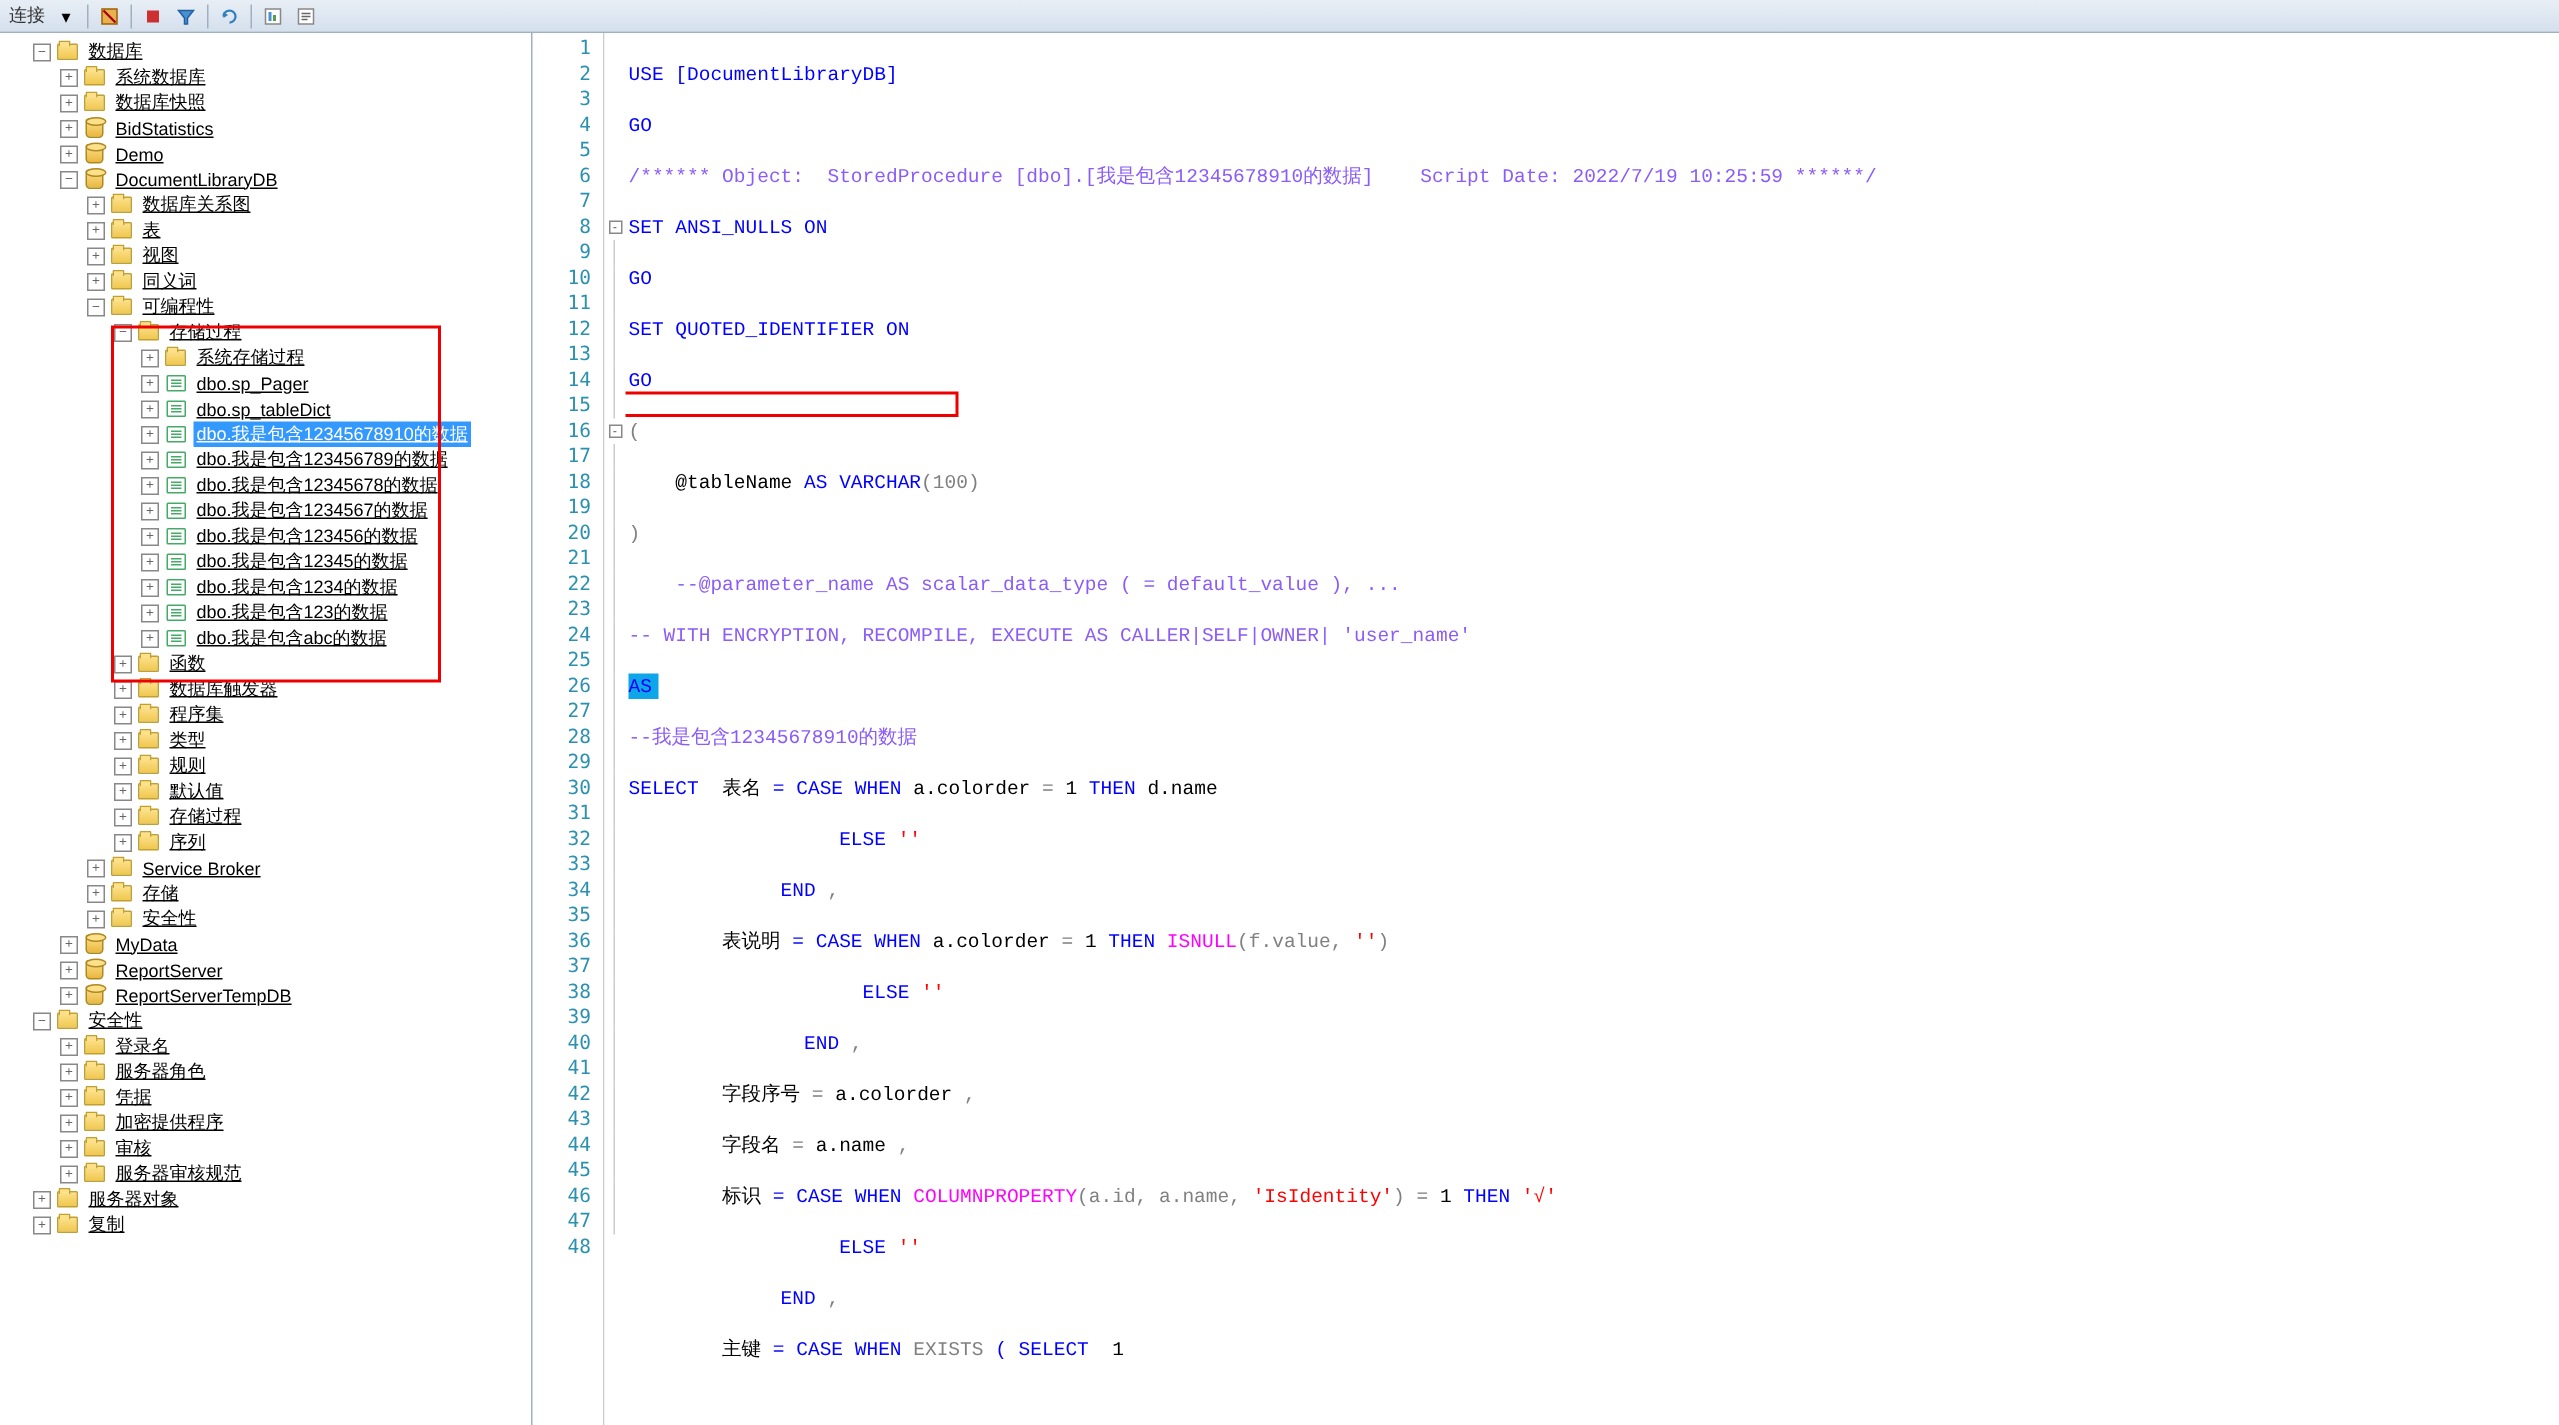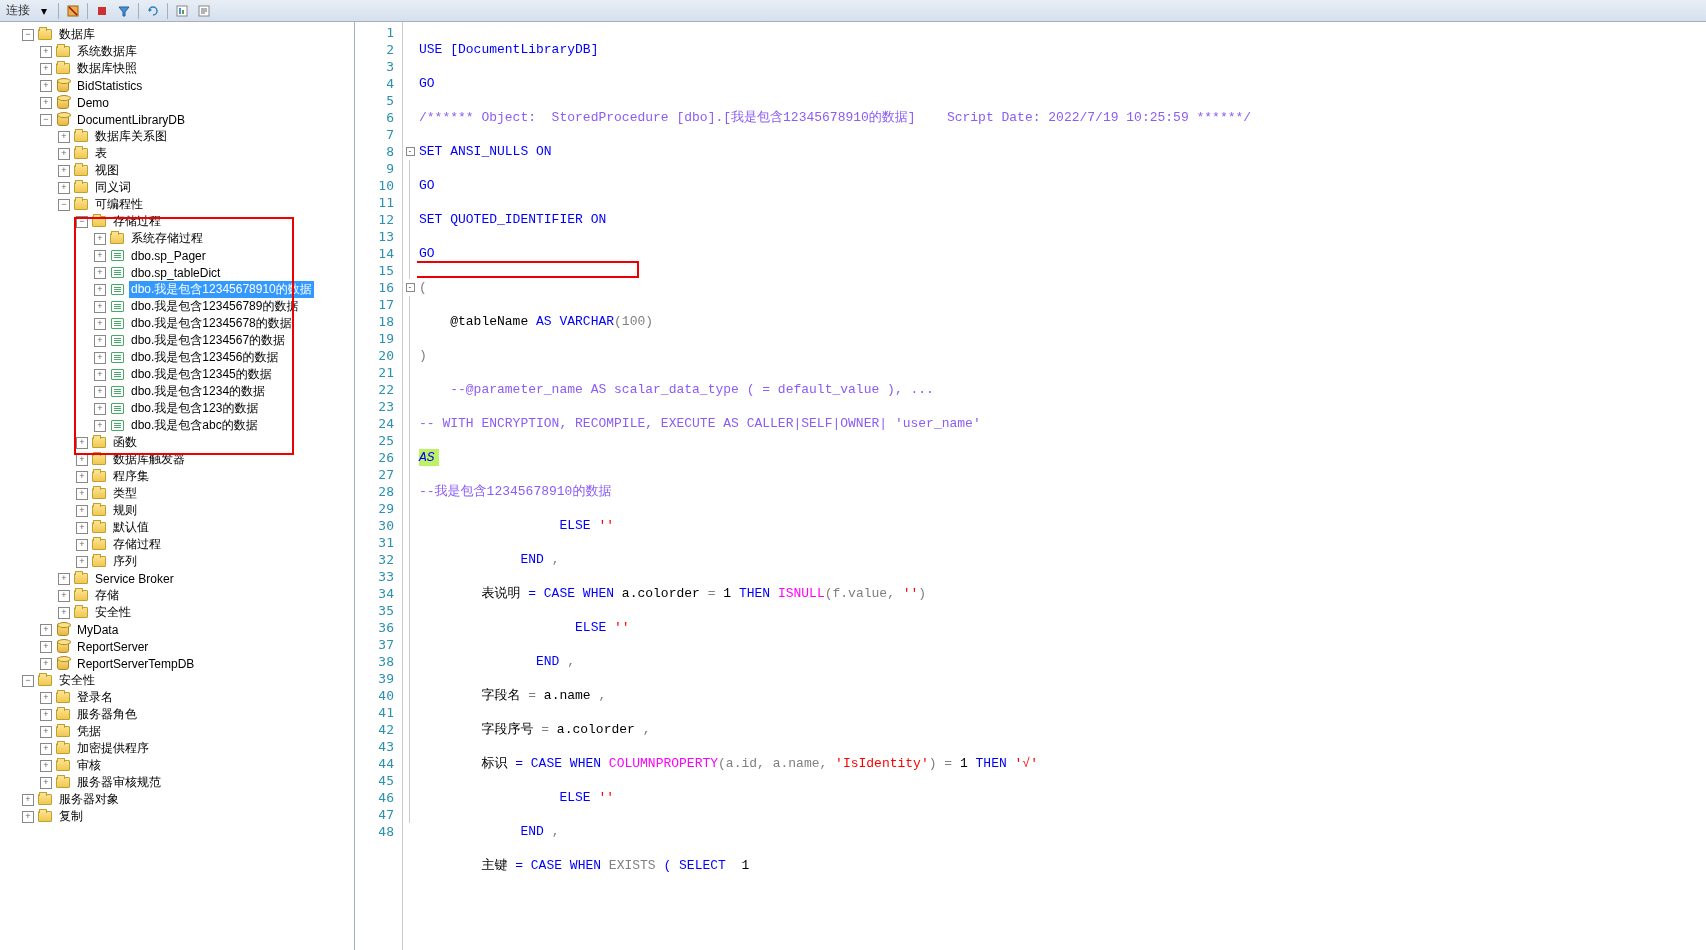--- a/index.html
+++ b/index.html
@@ -12,41 +12,41 @@
   .sidebar { width: 355px; background: #fff; border-right: 1px solid #a0b0c0; overflow-y: auto; padding-top: 4px; }
   .tree-node { display: flex; align-items: center; height: 17px; white-space: nowrap; cursor: default; }
   .tree-toggle { width: 12px; height: 12px; display: inline-flex; align-items: center; justify-content: center; font-size: 9px; color: #666; border: 1px solid #888; background: #fff; margin-right: 3px; cursor: pointer; line-height: 1; }
   .tree-icon { width: 16px; height: 14px; display: inline-flex; align-items: center; justify-content: center; margin-right: 4px; }
   .folder-icon { width: 14px; height: 11px; background: linear-gradient(#fce08a, #f0c850); border: 1px solid #c0a030; border-radius: 1px; position: relative; }
   .folder-icon::before { content: ""; position: absolute; top: -3px; left: 0; width: 6px; height: 3px; background: #fce08a; border: 1px solid #c0a030; border-bottom: none; border-radius: 1px 1px 0 0; }
   .db-icon { width: 12px; height: 13px; background: linear-gradient(#fce08a, #e8b840); border: 1px solid #b08820; border-radius: 2px 2px 3px 3px; position: relative; }
   .db-icon::before { content:""; position:absolute; top:-2px; left:-1px; width:12px; height:4px; background:#fce08a; border:1px solid #b08820; border-radius: 50%;}
   .sp-icon { width: 13px; height: 11px; background: #fff; border: 1px solid #4a6; border-radius: 1px; position: relative; }
   .sp-icon::after { content:""; position:absolute; left:2px; top:2px; width:7px; height:1px; background:#4a6; box-shadow: 0 2px 0 #4a6, 0 4px 0 #4a6; }
-  .tree-label { padding: 0 2px; }
+  .tree-label { padding: 0 2px; text-decoration: underline; }
   .tree-label.selected { background: #3399ff; color: #fff; }
   .highlight-box { position: absolute; border: 2px solid #e00; pointer-events: none; }
   .sidebar-wrap { position: relative; }
   .editor { flex: 1; display: flex; overflow: hidden; background: #fff; }
   .gutter { width: 48px; background: #fff; border-right: 1px solid #ccc; text-align: right; padding-right: 8px; color: #2b91af; font-family: Consolas, monospace; font-size: 13px; line-height: 17px; padding-top: 2px; }
   .gutter div { height: 17px; }
   .fold-strip { width: 14px; background: #fff; font-family: Consolas, monospace; font-size: 10px; color: #888; padding-top:2px;}
   .fold-strip div { height: 17px; display:flex; align-items:center; justify-content:center;}
   .fold-box { width:9px; height:9px; border:1px solid #888; display:flex; align-items:center; justify-content:center; font-size:8px; line-height:1; color:#555; cursor:pointer;}
   .code { flex: 1; font-family: Consolas, "Courier New", monospace; font-size: 13px; line-height: 17px; padding-top: 2px; padding-left: 2px; white-space: pre; overflow: hidden; position: relative; }
   .code-line { height: 17px; }
   .k { color: #0000ff; }
   .s { color: #ff0000; }
   .c { color: #8b5cf6; }
   .f { color: #ff00ff; }
   .t { color: #008080; }
   .gy { color: #808080; }
   .n { color: #000; }
   .code-hl { position: absolute; border: 2px solid #e00; pointer-events:none; }
-  .line-bg-yellow { background: #bef264; display:inline-block; min-width: 20px; font-style: italic;}
+  .line-bg-yellow { background: #0ea5e9; display:inline-block; min-width: 20px;}
 </style>
 </head>
 <body>
 
 <div class="toolbar">
   <span class="toolbar-label">连接</span>
   <span class="toolbar-icon">▾</span>
   <span class="toolbar-sep"></span>
   <span class="toolbar-icon">
       <svg width="14" height="14">
@@ -538,27 +538,28 @@
 <div class="code-line"><span class="k">GO</span></div>
 <div class="code-line"><span class="k">SET QUOTED_IDENTIFIER ON</span></div>
 <div class="code-line"><span class="k">GO</span></div>
 <div class="code-line"><span class="gy">(</span></div>
 <div class="code-line"><span class="n">    @tableName </span><span class="k">AS VARCHAR</span><span class="gy">(100)</span></div>
 <div class="code-line"><span class="gy">)</span></div>
 <div class="code-line"><span class="c">    --@parameter_name AS scalar_data_type ( = default_value ), ...</span></div>
 <div class="code-line"><span class="c">-- WITH ENCRYPTION, RECOMPILE, EXECUTE AS CALLER|SELF|OWNER| 'user_name'</span></div>
 <div class="code-line"><span class="line-bg-yellow"><span class="k">AS</span></span></div>
 <div class="code-line"><span class="c">--我是包含12345678910的数据</span></div>
+<div class="code-line"><span class="k">SELECT  </span><span class="n">表名 </span><span class="k">= CASE WHEN </span><span class="n">a.colorder </span><span class="gy">= </span><span class="n">1 </span><span class="k">THEN </span><span class="n">d.name</span></div>
 <div class="code-line"><span class="k">                  ELSE </span><span class="s">''</span></div>
 <div class="code-line"><span class="k">             END </span><span class="gy">,</span></div>
 <div class="code-line"><span class="n">        表说明 </span><span class="k">= CASE WHEN </span><span class="n">a.colorder </span><span class="gy">= </span><span class="n">1 </span><span class="k">THEN </span><span class="f">ISNULL</span><span class="gy">(f.value, </span><span class="s">''</span><span class="gy">)</span></div>
 <div class="code-line"><span class="k">                    ELSE </span><span class="s">''</span></div>
 <div class="code-line"><span class="k">               END </span><span class="gy">,</span></div>
+<div class="code-line"><span class="n">        字段序号 </span><span class="gy">= </span><span class="n">a.colorder </span><span class="gy">,</span></div>
 <div class="code-line"><span class="n">        字段名 </span><span class="gy">= </span><span class="n">a.name </span><span class="gy">,</span></div>
-<div class="code-line"><span class="n">        字段序号 </span><span class="gy">= </span><span class="n">a.colorder </span><span class="gy">,</span></div>
 <div class="code-line"><span class="n">        标识 </span><span class="k">= CASE WHEN </span><span class="f">COLUMNPROPERTY</span><span class="gy">(a.id, a.name, </span><span class="s">'IsIdentity'</span><span class="gy">) = </span><span class="n">1 </span><span class="k">THEN </span><span class="s">'√'</span></div>
 <div class="code-line"><span class="k">                  ELSE </span><span class="s">''</span></div>
 <div class="code-line"><span class="k">             END </span><span class="gy">,</span></div>
 <div class="code-line"><span class="n">        主键 </span><span class="k">= CASE WHEN </span><span class="gy">EXISTS </span><span class="k">( SELECT  </span><span class="n">1</span></div>
 
 
 
 
 
 

